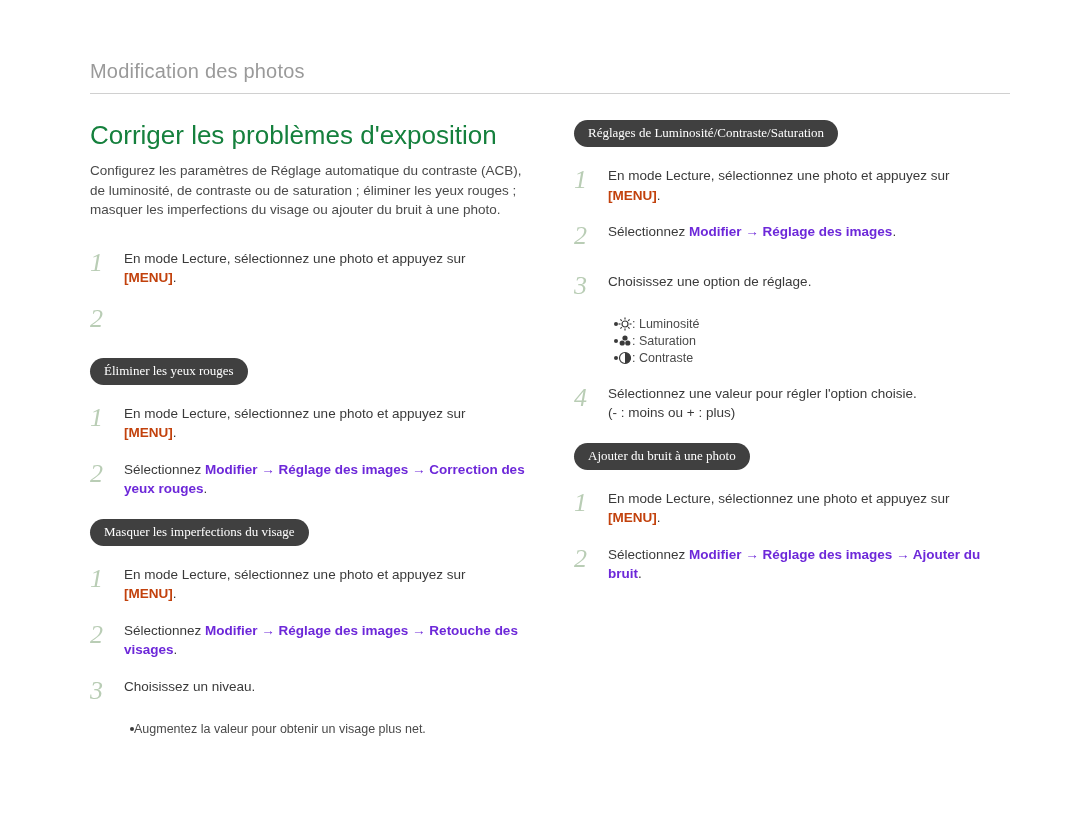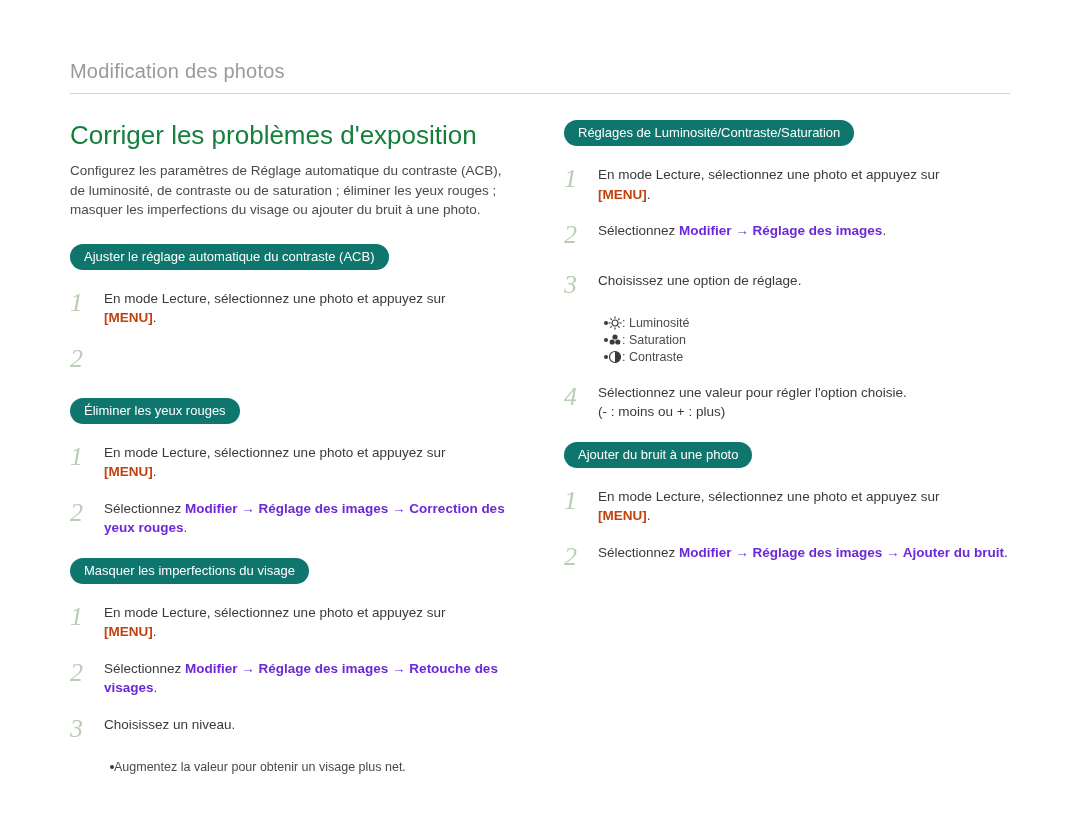--- a/index.html
+++ b/index.html
@@ -1,23 +1,23 @@
 <!DOCTYPE html>
 <html><head>
 <meta charset="utf-8">
 <style>
   * { box-sizing: border-box; margin: 0; padding: 0; }
   html, body { width: 1080px; height: 815px; background: #fff; font-family: Arial, Helvetica, sans-serif; color: #3a3a3a; }
-  .page { padding: 60px 70px 20px 70px; }
+  .page { padding: 60px 70px 20px 70px; margin-left: 20px; }
   .breadcrumb { color: #9a9a9a; font-size: 20px; font-weight: 300; letter-spacing: 0.2px; border-bottom: 1px solid #d0d0d0; padding-bottom: 10px; margin-bottom: 26px; }
   .columns { display: flex; gap: 48px; }
   .col { flex: 1; }
   .title { color: #15803d; font-size: 26px; font-weight: 400; margin-bottom: 10px; }
   .intro { font-size: 13.5px; line-height: 1.45; color: #4a4a4a; margin-bottom: 24px; }
-  .pill { display: inline-block; background: #0f766e; color: #fff; font-size: 13px; padding: 5px 14px 6px 14px; border-radius: 14px; margin-bottom: 14px; }
+  .pill { display: inline-block; background: #404040; color: #fff; font-size: 13px; padding: 5px 14px 6px 14px; border-radius: 14px; margin-bottom: 14px; font-family: Liberation Serif, serif; }
   .stepnum { font-family: Georgia, 'Times New Roman', serif; font-style: italic; color: #b9cdb5; font-size: 26px; font-weight: 400; min-width: 24px; display: inline-block; text-align: left; }
   .step { display: flex; align-items: flex-start; gap: 10px; margin-bottom: 12px; font-size: 13.5px; line-height: 1.45; color: #3a3a3a; }
   .step-body { flex: 1; padding-top: 5px; }
   .bold { font-weight: 700; color: #6d28d9; }
   .menu-box { font-weight: 700; color: #c2410c; }
   .bullets { margin: 2px 0 14px 40px; font-size: 12.5px; color: #4a4a4a; }
   .bullets .row { display: flex; align-items: center; gap: 0; margin: 3px 0; }
   .dot { width: 4px; height: 4px; background: #3a3a3a; border-radius: 50%; display: inline-block; }
   .icon { display: inline-flex; width: 14px; height: 14px; align-items: center; justify-content: center; }
   .section { margin-bottom: 20px; }
@@ -28,21 +28,20 @@
 <div class="page">
   <div class="breadcrumb">Modification des photos</div>
 
   <div class="columns">
 
     <div class="col">
       <div class="title">Corriger les problèmes d'exposition</div>
       <div class="intro">Configurez les paramètres de Réglage automatique du contraste (ACB), de luminosité, de contraste ou de saturation ; éliminer les yeux rouges ; masquer les imperfections du visage ou ajouter du bruit à une photo.</div>
 
       <div class="section">
-        <div class="pill">Ajuster le réglage automatique du contraste (ACB)</div>
         <div class="step">
           <span class="stepnum">1</span>
           <div class="step-body">
             <span>En mode Lecture, sélectionnez une photo et appuyez sur </span><br>
             <span class="menu-box">[MENU]</span><span>.</span>
           </div>
         </div>
         <div class="step">
           <span class="stepnum">2</span>
         </div>

